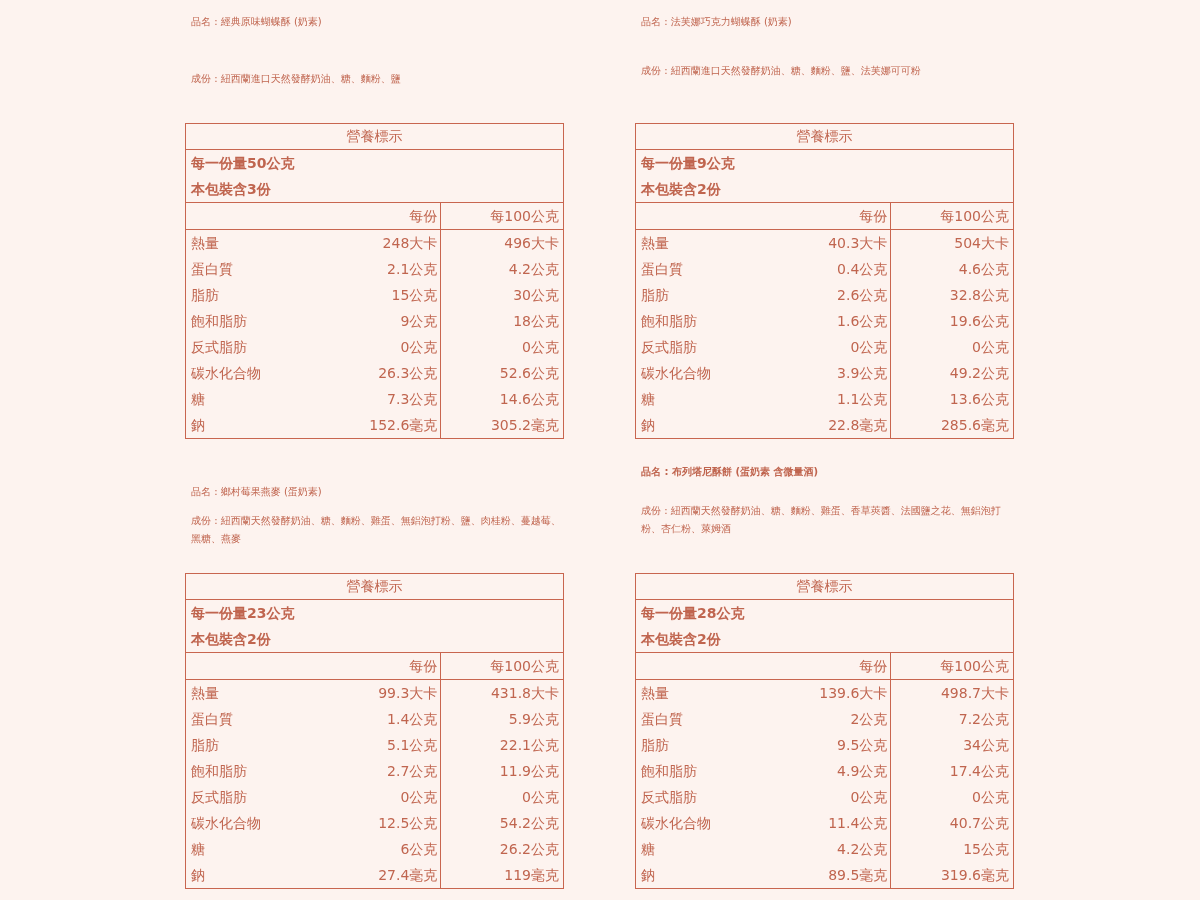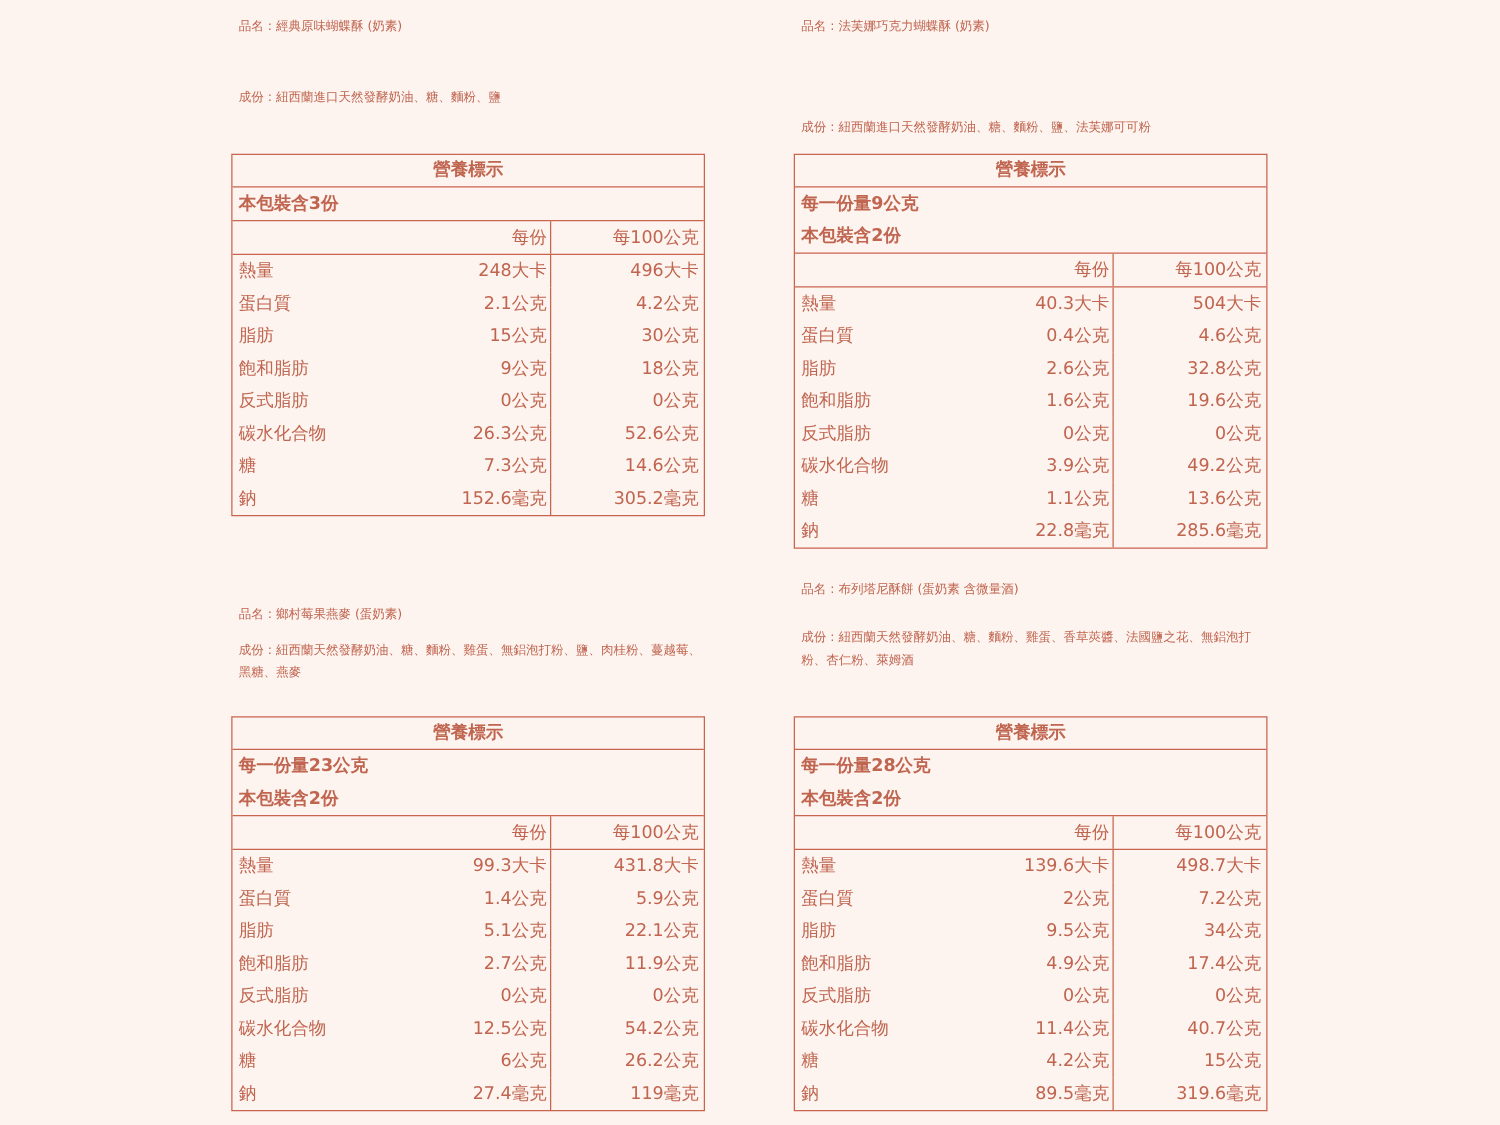--- a/index.html
+++ b/index.html
@@ -9,38 +9,39 @@
     color:#c0654f; position:relative;
   }
   .product { position:absolute; width:390px; }
   .name { position:absolute; left:6px; font-size:10px; line-height:20px; white-space:nowrap; }
   .ingr { position:absolute; left:6px; font-size:10px; line-height:18px; width:370px; }
   .nut {
     position:absolute; left:0; width:377px;
     border:1px solid #c8654f; border-collapse:collapse;
     font-size:14px;
   }
-  .nut .title { height:25px; line-height:25px; text-align:center; font-weight:bold; border-bottom:1px solid #c8654f; }
+  .nut .title { height:25px; line-height:25px; text-align:center; font-weight:normal; border-bottom:1px solid #c8654f; }
   .nut .meta { height:26px; line-height:26px; padding-left:5px; font-weight:bold; }
   .nut .meta2 { border-bottom:1px solid #c8654f; }
   .nut .row { display:flex; height:26px; line-height:26px; }
   .nut .row.hdr { border-bottom:1px solid #c8654f; }
   .nut .c0 { width:150px; padding-left:5px; }
   .nut .c1 { width:97px; text-align:right; padding-right:3px; border-right:1px solid #c8654f; }
   .nut .c2 { width:118px; text-align:right; padding-right:4px; }
 </style>
 </head>
 <body>
 
 <div id="root">
     <div class="product" style="left: 185px; top: 0px;">
     <div class="name" style="top: 12px;">品名 : 經典原味蝴蝶酥 (奶素)</div>
     <div class="ingr" style="top: 70px;">成份 : 紐西蘭進口天然發酵奶油、糖、麵粉、鹽</div>
     <div class="nut" style="top: 123px;">
       <div class="title">營養標示</div>
+      <div class="meta">每一份量50公克</div>
       <div class="meta meta2">本包裝含3份</div>
       <div class="row hdr">
         <div class="c0"></div>
         <div class="c1">每份</div>
         <div class="c2">每100公克</div>
       </div>
       <div class="rows">
           <div class="row">
             <div class="c0">熱量</div>
             <div class="c1">248大卡</div>
@@ -79,21 +80,21 @@
           <div class="row">
             <div class="c0">鈉</div>
             <div class="c1">152.6毫克</div>
             <div class="c2">305.2毫克</div>
           </div>
         </div>
     </div>
   </div>
     <div class="product" style="left: 635px; top: 0px;">
     <div class="name" style="top: 12px;">品名 : 法芙娜巧克力蝴蝶酥 (奶素)</div>
-    <div class="ingr" style="top: 62px; margin-top: 32px;">成份 : 紐西蘭進口天然發酵奶油、糖、麵粉、鹽、法芙娜可可粉</div>
+    <div class="ingr" style="top: 62px;">成份 : 紐西蘭進口天然發酵奶油、糖、麵粉、鹽、法芙娜可可粉</div>
     <div class="nut" style="top: 123px;">
       <div class="title">營養標示</div>
       <div class="meta">每一份量9公克</div>
       <div class="meta meta2">本包裝含2份</div>
       <div class="row hdr">
         <div class="c0"></div>
         <div class="c1">每份</div>
         <div class="c2">每100公克</div>
       </div>
       <div class="rows">
@@ -190,21 +191,21 @@
           </div>
           <div class="row">
             <div class="c0">鈉</div>
             <div class="c1">27.4毫克</div>
             <div class="c2">119毫克</div>
           </div>
         </div>
     </div>
   </div>
     <div class="product" style="left: 635px; top: 450px;">
-    <div class="name" style="top: 12px;">品名 : 布列塔尼酥餅 (蛋奶素 含微量酒)</div>
+    <div class="name" style="top: 12px; font-weight: bold;">品名 : 布列塔尼酥餅 (蛋奶素 含微量酒)</div>
     <div class="ingr" style="top: 52px;">成份 : 紐西蘭天然發酵奶油、糖、麵粉、雞蛋、香草莢醬、法國鹽之花、無鋁泡打粉、杏仁粉、萊姆酒</div>
     <div class="nut" style="top: 123px;">
       <div class="title">營養標示</div>
       <div class="meta">每一份量28公克</div>
       <div class="meta meta2">本包裝含2份</div>
       <div class="row hdr">
         <div class="c0"></div>
         <div class="c1">每份</div>
         <div class="c2">每100公克</div>
       </div>

